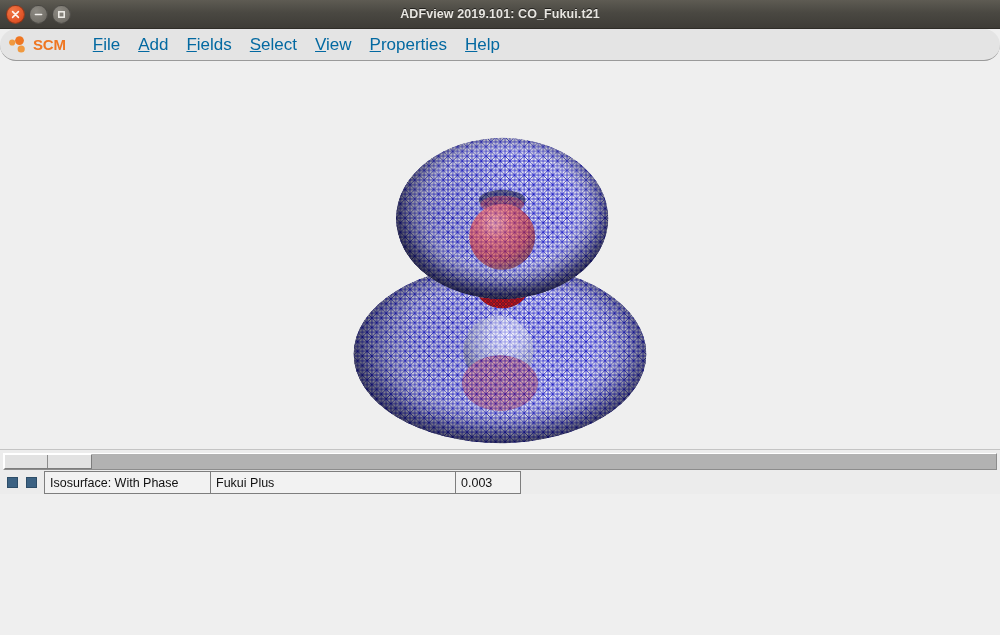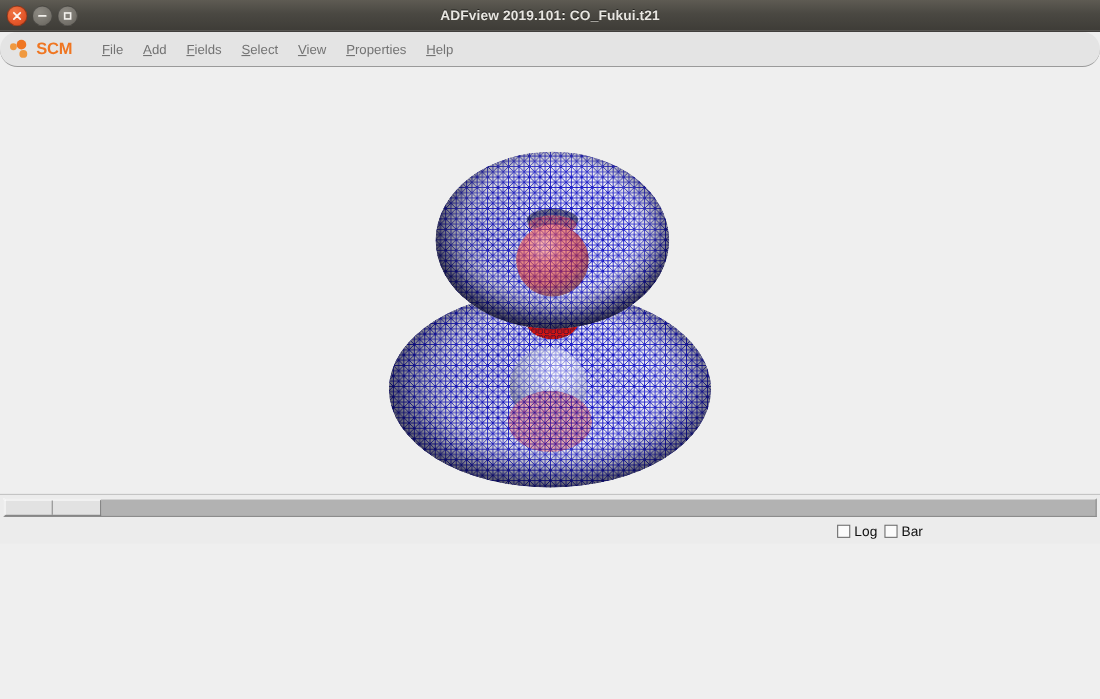--- a/index.html
+++ b/index.html
@@ -85,22 +85,22 @@
   }
   .scm-mark { display:block; margin-right: 1px; }
   .scm-word {
     font-size: 15px;
     font-weight: bold;
     color: #ef7622;
     letter-spacing: -0.2px;
     line-height: 1;
   }
   .menuitem {
-    font-size: 12px;
-    color: #737373;
+    font-size: 17px;
+    color: #0369a1;
     padding: 4px 9px;
     cursor: default;
     white-space: nowrap;
   }
   .mn { text-decoration: underline; }
 
   
   .viewport {
     flex: 1 1 auto;
     position: relative;
@@ -376,26 +376,25 @@
 
     <div class="scroll-row">
       <div class="scroll-track">
         <div class="scroll-thumb">
           <div class="half"></div>
           <div class="half"></div>
         </div>
       </div>
     </div>
 
-
-    <div class="opts">
-      <div class="optbox">
-        <span class="cb"></span>
-        <span class="optlabel">Log</span>
+    <div class="field-row">
+      <div class="toggles">
+        <div class="tgl"></div>
+        <div class="tgl"></div>
       </div>
-      <div class="optbox">
-        <span class="cb"></span>
-        <span class="optlabel">Bar</span>
-      </div>
+      <div class="tfield f-type">Isosurface: With Phase</div>
+      <div class="tfield f-name">Fukui Plus</div>
+      <div class="tfield f-value last">0.003</div>
     </div>
+
   </div>
 
 </div>
 
 </body></html>

